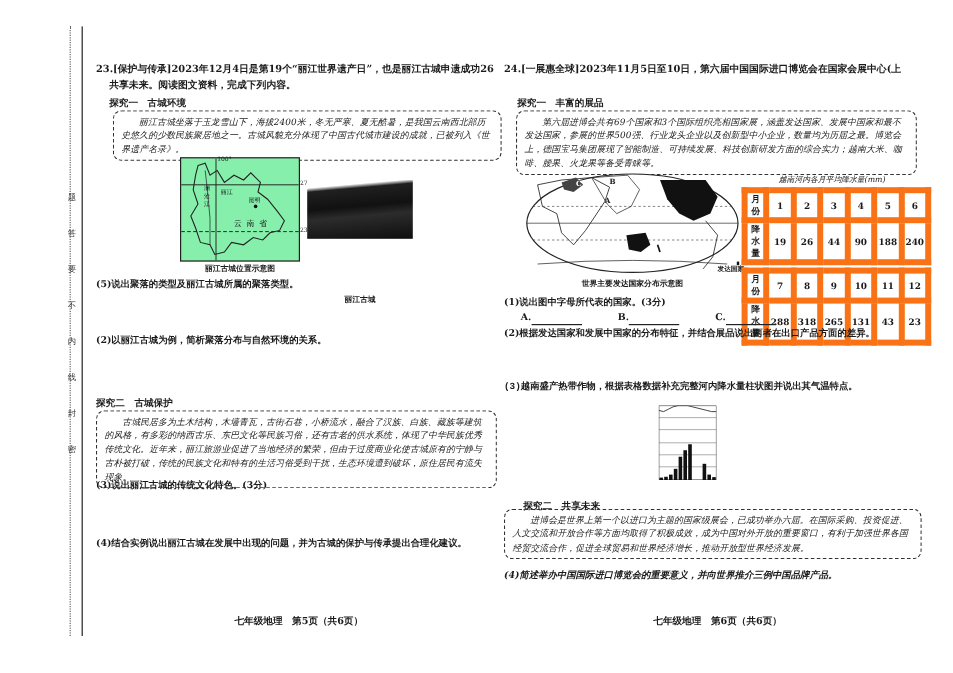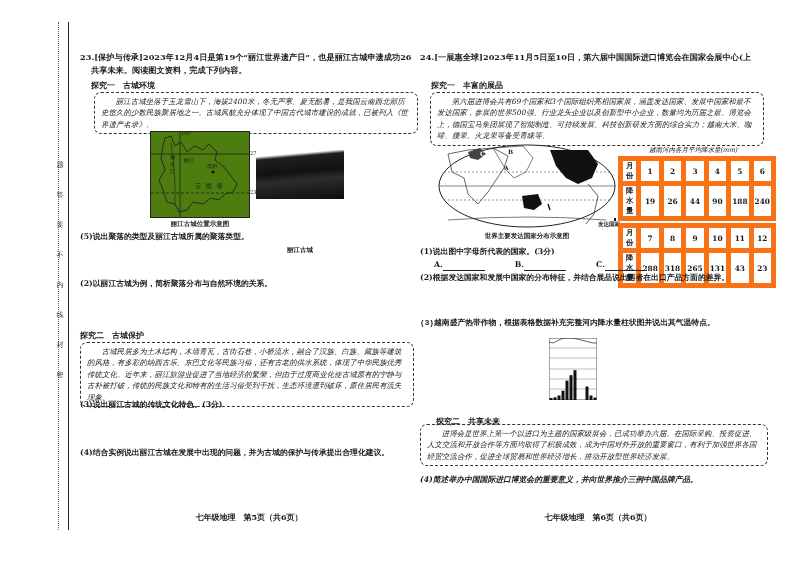--- a/index.html
+++ b/index.html
@@ -20,21 +20,21 @@
   .qtitle { font-size: 8.2px; line-height: 13px; font-weight: bold; }
   .qtitle .sub { padding-left: 11px; display: block; font-weight: bold; }
   .section { font-size: 8px; font-weight: bold; line-height: 12px; }
   .box {
     border: 1.2px dashed #333; border-radius: 7px; padding: 3px 6px;
     font-size: 7.4px; line-height: 11.4px; font-family: "DejaVu Serif", serif; font-style: italic; text-indent: 2em; letter-spacing: 0.1px;
   }
   .question { font-size: 7.8px; line-height: 12px; font-weight: bold; }
   .footer { font-size: 8px; font-weight: bold; text-align: center; }
 
-  .map-frame { border: 1px solid #222; background: #4d7c0f; }
+  .map-frame { border: 1px solid #222; background: #86efac; }
   .caption { font-size: 6.5px; text-align: center; font-weight: bold; }
   .photo { background: linear-gradient(175deg, #fff 0%, #fff 12%, #202020 18%, #111 45%, #2c2c2c 60%, #0e0e0e 100%); }
 
   table.rain { border-collapse: collapse; font-size: 7.4px; font-weight: bold; }
   table.rain td { border: 5px solid #f97316; width: 15px; height: 15px; text-align: center; padding: 0 1px; }
   table.rain td.hd { width: 24px; }
   table.rain tr.gap td { border: none; height: 2px; padding: 0; }
 
   .blank { display: inline-block; width: 42px; border-bottom: 1px solid #222; height: 8px; vertical-align: bottom; }
 </style>

